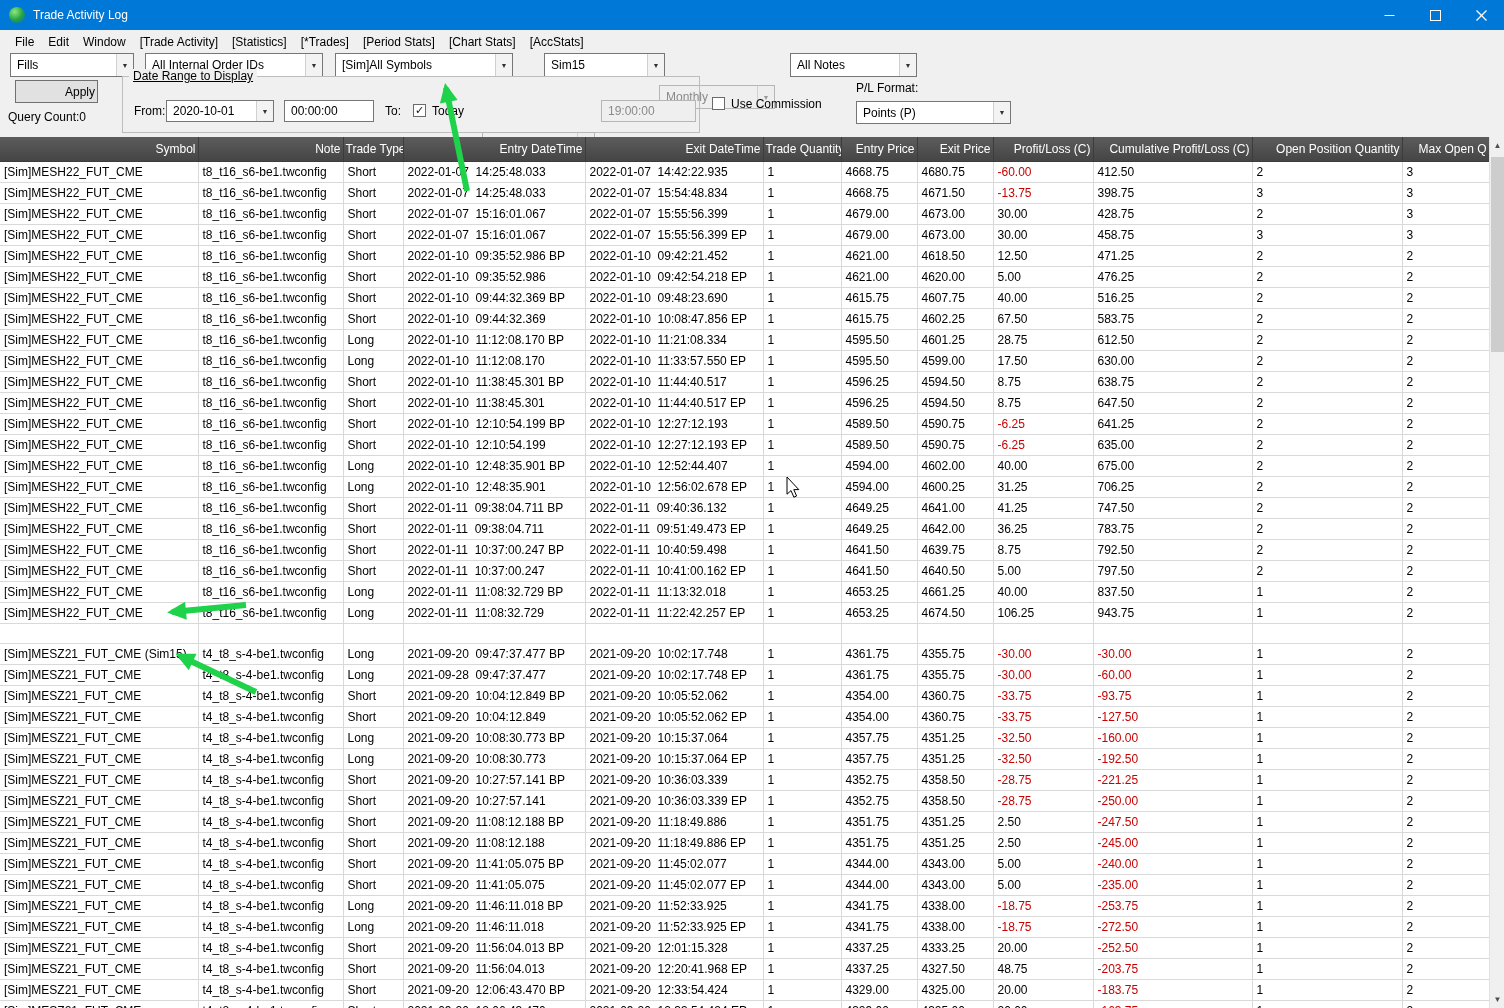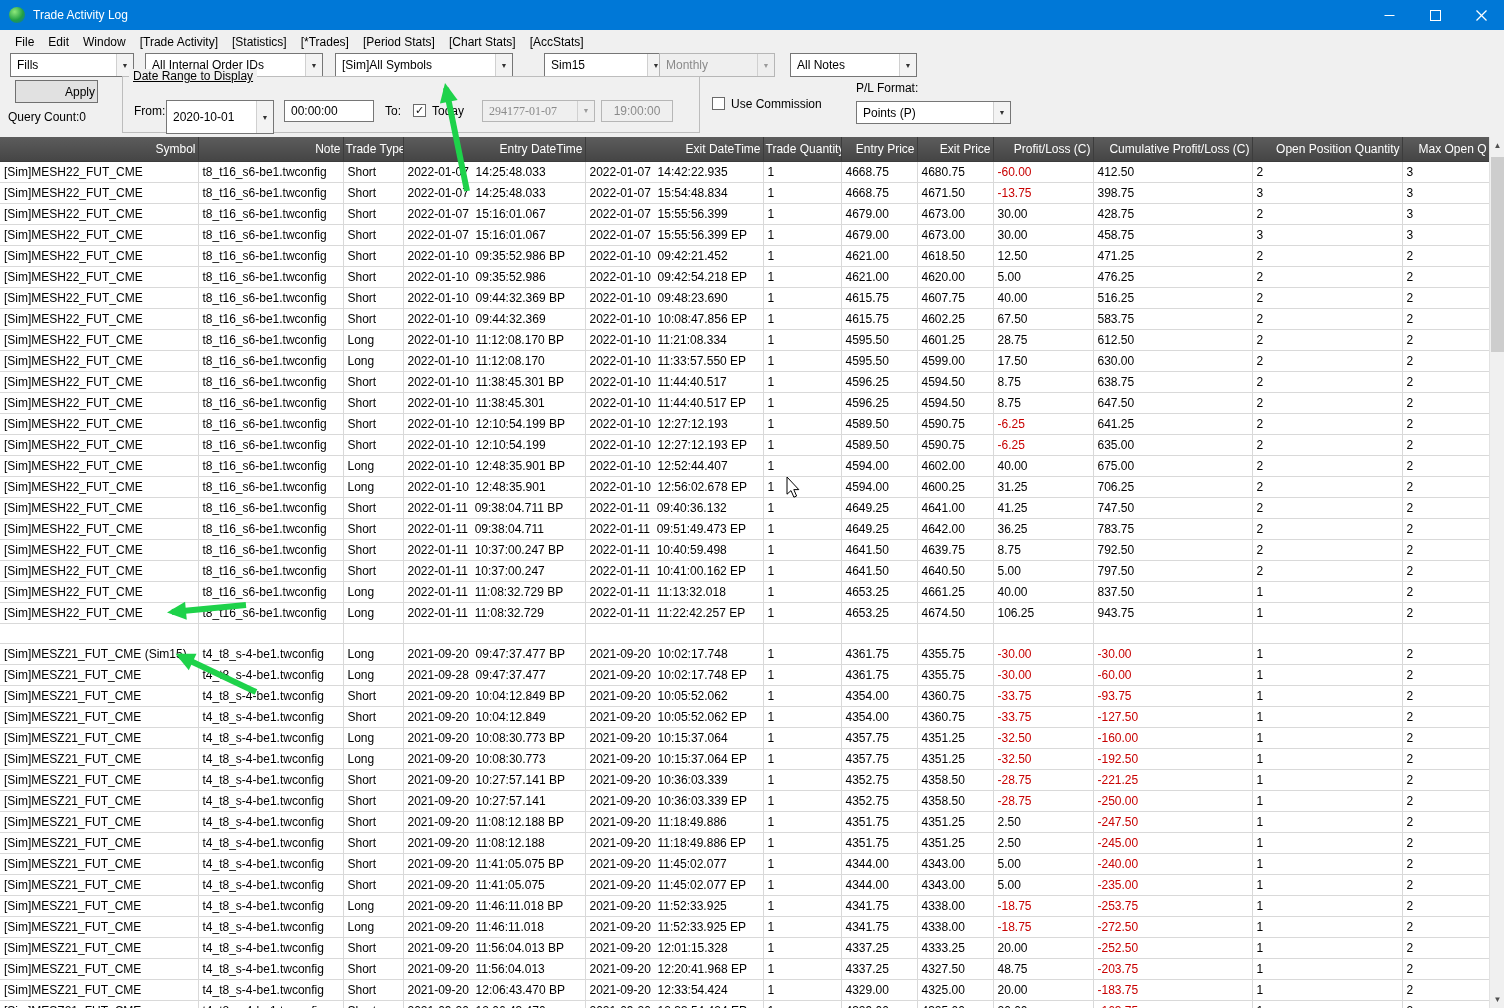--- a/index.html
+++ b/index.html
@@ -20,21 +20,21 @@
 
   
   .menubar{position:absolute;top:30px;left:0;width:1504px;height:23px;display:flex;align-items:center;padding-left:8px;background:#f0f0f0;}
   .menubar span{padding:3px 7px;white-space:nowrap;}
 
   
   .toolbar{position:absolute;top:53px;left:0;width:1504px;height:84px;}
   .combo{position:absolute;height:24px;background:#fff;border:1px solid #767676;display:flex;align-items:stretch;}
   .combo .ctext{flex:1;display:flex;align-items:center;padding:0 6px;white-space:nowrap;overflow:hidden;}
   .combo .carw{width:17px;display:flex;align-items:center;justify-content:center;font-size:7px;color:#333;border-left:1px solid #d0d0d0;background:#f3f3f3;}
-  .combo.disabled{background:#efefef;border-color:#b6b6b6;color:#8a8a8a;}
+  .combo.disabled{background:#efefef;border-color:#b6b6b6;color:#8a8a8a;margin-top:32px;}
   .combo.disabled .carw{color:#9a9a9a;background:#eee;}
   .tbox{position:absolute;height:22px;background:#fff;border:1px solid #767676;display:flex;align-items:center;padding:0 6px;white-space:nowrap;}
   .tbox.disabled{background:#efefef;border-color:#b6b6b6;color:#8a8a8a;}
   .btn{position:absolute;background:#e1e1e1;border:1px solid #707070;display:flex;align-items:center;justify-content:center;}
   .lbl{position:absolute;white-space:nowrap;}
   .grpbox{position:absolute;left:122px;top:23px;width:578px;height:57px;border:1px solid #bdbdbd;}
   .grpbox .legend{position:absolute;top:-8px;left:6px;background:#f0f0f0;padding:0 4px;white-space:nowrap;text-decoration:underline;}
   .cbx{position:absolute;width:13px;height:13px;background:#fff;border:1px solid #6a6a6a;display:flex;align-items:center;justify-content:center;font-size:11px;font-weight:bold;color:#111;line-height:11px;}
 
   
@@ -123,37 +123,37 @@
     </div>
 
     <div class="btn" style="left:15px;top:27px;width:83px;height:23px;padding-left:47px;">
       <span>Apply</span>
     </div>
     <div class="lbl" style="left:8px;top:57px;">Query Count:0</div>
 
     <div class="grpbox">
       <span class="legend">Date Range to Display</span>
       <span class="lbl" style="left:11px;top:27px;">From:</span>
-      <div class="combo" style="left:43px;top:23px;width:108px;height:34px;">
+      <div class="combo" style="left:43px;top:23px;width:108px;height:22px;">
         <span class="ctext">2020-10-01</span>
         <span class="carw">▼</span>
       </div>
       <div class="tbox" style="left:161px;top:23px;width:90px;">
         <span>00:00:00</span>
       </div>
       <span class="lbl" style="left:262px;top:27px;">To:</span>
       <span class="cbx" style="left:290px;top:27px;">
         <span>✓</span>
       </span>
       <span class="lbl" style="left:309px;top:27px;">Today</span>
       <div class="combo disabled" style="left:359px;top:23px;width:113px;height:22px;font-family:Liberation Serif, serif;">
         <span class="ctext">294177-01-07</span>
         <span class="carw">▼</span>
       </div>
-      <div class="tbox disabled" style="left:478px;top:23px;width:72px;justify-content:center;">
+      <div class="tbox disabled" style="left:478px;top:23px;width:95px;">
         <span>19:00:00</span>
       </div>
     </div>
 
     <span class="cbx" style="left:712px;top:44px;"></span>
     <span class="lbl" style="left:731px;top:44px;">Use Commission</span>
 
     <span class="lbl" style="left:856px;top:28px;">P/L Format:</span>
     <div class="combo" style="left:856px;top:48px;width:155px;height:23px;">
       <span class="ctext">Points (P)</span>

